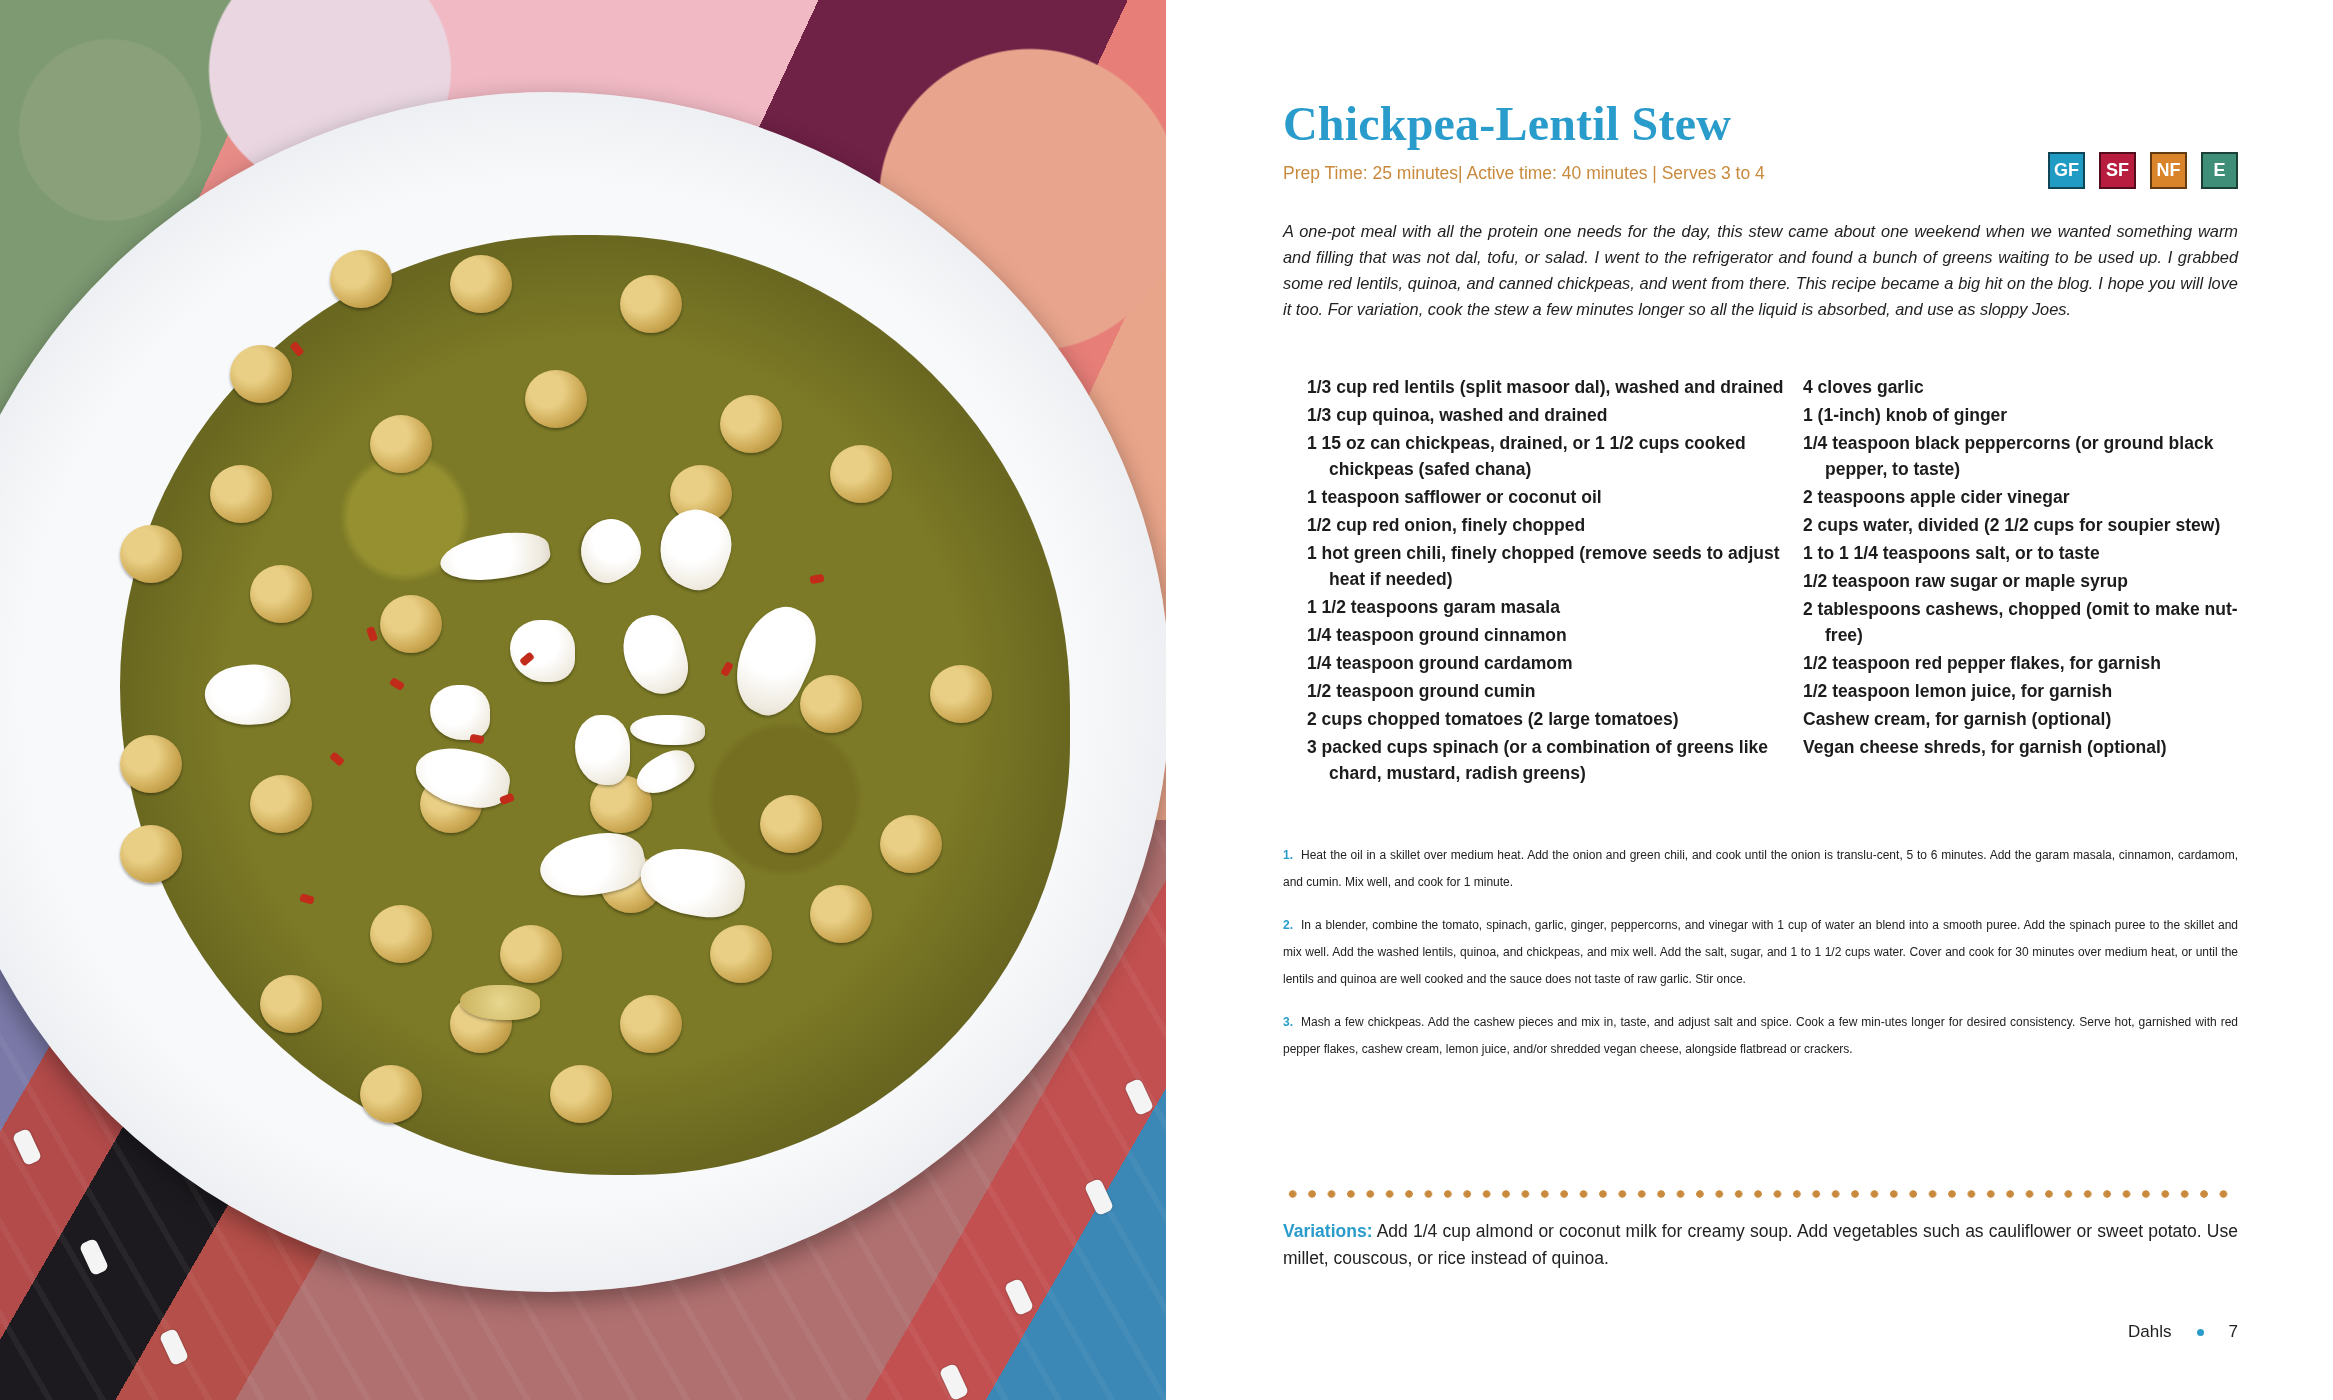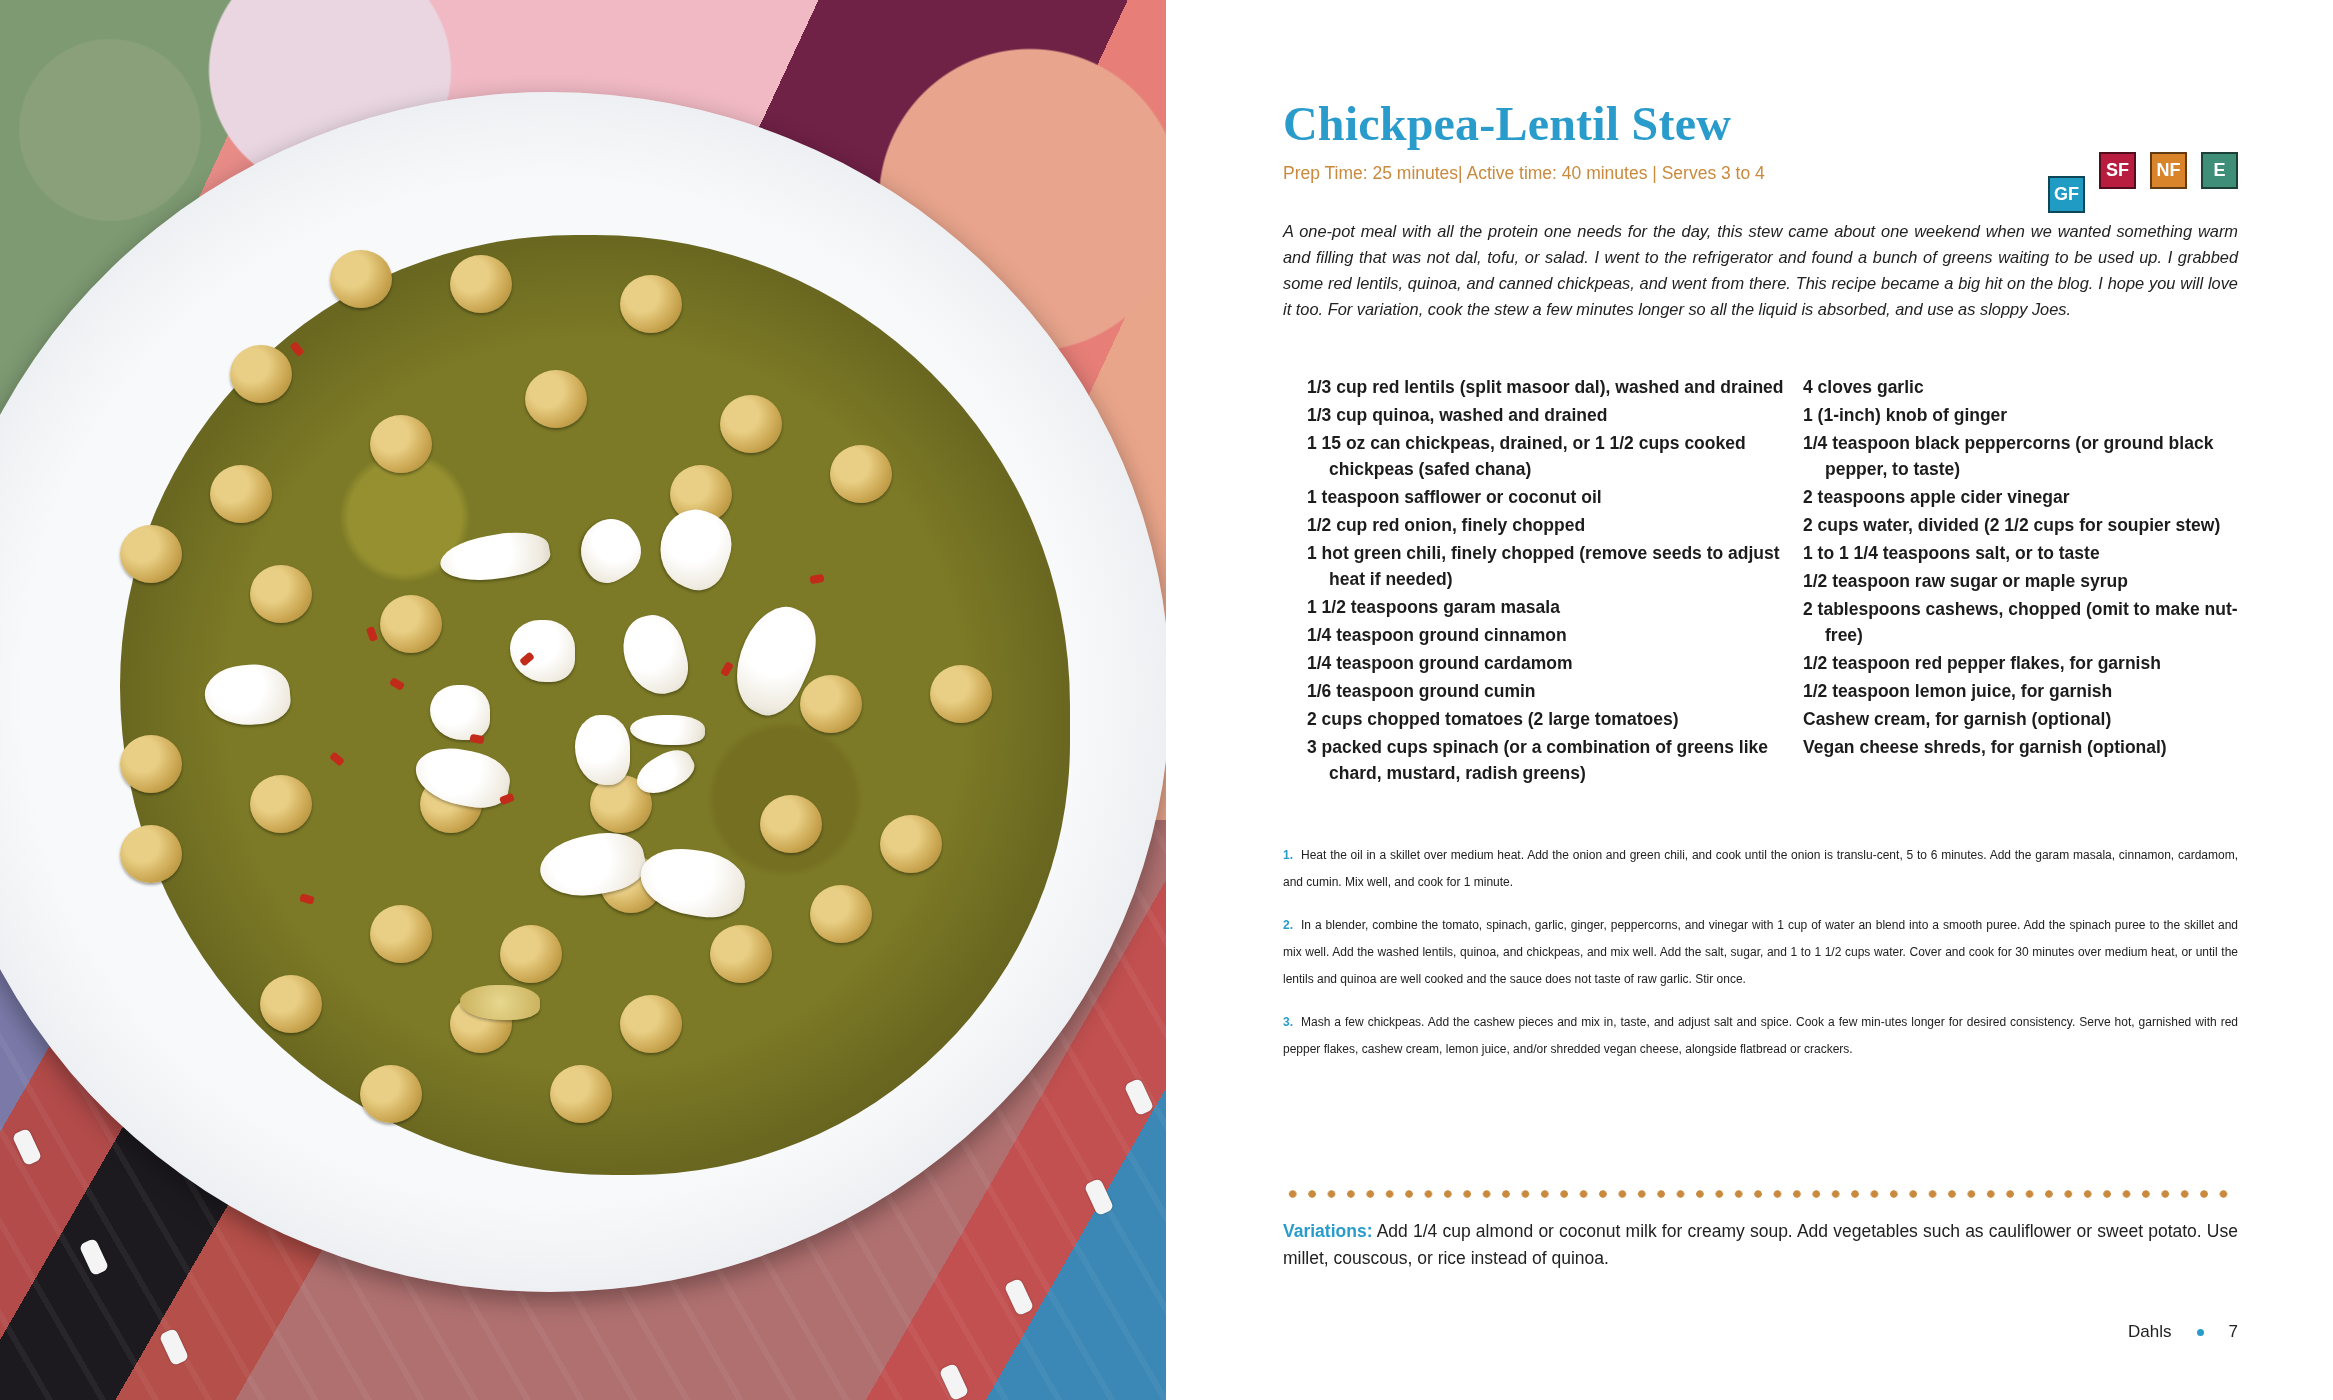--- a/index.html
+++ b/index.html
@@ -146,40 +146,40 @@
   </div>
 </div>
 
 <div class="page">
 
   <h1 class="title" style="margin:0;">Chickpea-Lentil Stew</h1>
 
   <div class="meta">Prep Time: 25 minutes| Active time: 40 minutes | Serves 3 to 4</div>
 
   <div class="badges">
-    <div class="badge" style="background:#1f9bc4;margin-top:24px;">GF</div>
+    <div class="badge" style="background:#1f9bc4;">GF</div>
     <div class="badge" style="background:#b81d3f;">SF</div>
     <div class="badge" style="background:#d9832a;">NF</div>
     <div class="badge" style="background:#3f8f78;">E</div>
   </div>
 
   <p class="intro" style="margin:0;">A one-pot meal with all the protein one needs for the day, this stew came about one weekend when we wanted something warm and filling that was not dal, tofu, or salad. I went to the refrigerator and found a bunch of greens waiting to be used up. I grabbed some red lentils, quinoa, and canned chickpeas, and went from there. This recipe became a big hit on the blog. I hope you will love it too.  For variation, cook the stew a few minutes longer so all the liquid is absorbed, and use as sloppy Joes.</p>
 
   <div class="ingredients">
     <ul class="ing-col left">
       <li>1/3 cup red lentils (split masoor dal), washed and drained</li>
       <li>1/3 cup quinoa, washed and drained</li>
       <li>1 15 oz can chickpeas, drained, or 1 1/2 cups cooked chickpeas (safed chana)</li>
       <li>1 teaspoon safflower or coconut oil</li>
       <li>1/2 cup red onion, finely chopped</li>
       <li>1 hot green chili, finely chopped (remove seeds to adjust heat if needed)</li>
       <li>1 1/2 teaspoons garam masala</li>
       <li>1/4 teaspoon ground cinnamon</li>
       <li>1/4 teaspoon ground cardamom</li>
-      <li>1/6 teaspoon ground cumin</li>
+      <li>1/2 teaspoon ground cumin</li>
       <li>2 cups chopped tomatoes (2 large tomatoes)</li>
       <li>3 packed cups spinach (or a combination of greens like chard, mustard, radish greens)</li>
     </ul>
     <ul class="ing-col right">
       <li>4 cloves garlic</li>
       <li>1 (1-inch) knob of ginger</li>
       <li>1/4 teaspoon black peppercorns (or ground black pepper, to taste)</li>
       <li>2 teaspoons apple cider vinegar</li>
       <li>2 cups water, divided (2 1/2 cups for soupier stew)</li>
       <li>1 to 1 1/4 teaspoons salt, or to taste</li>

